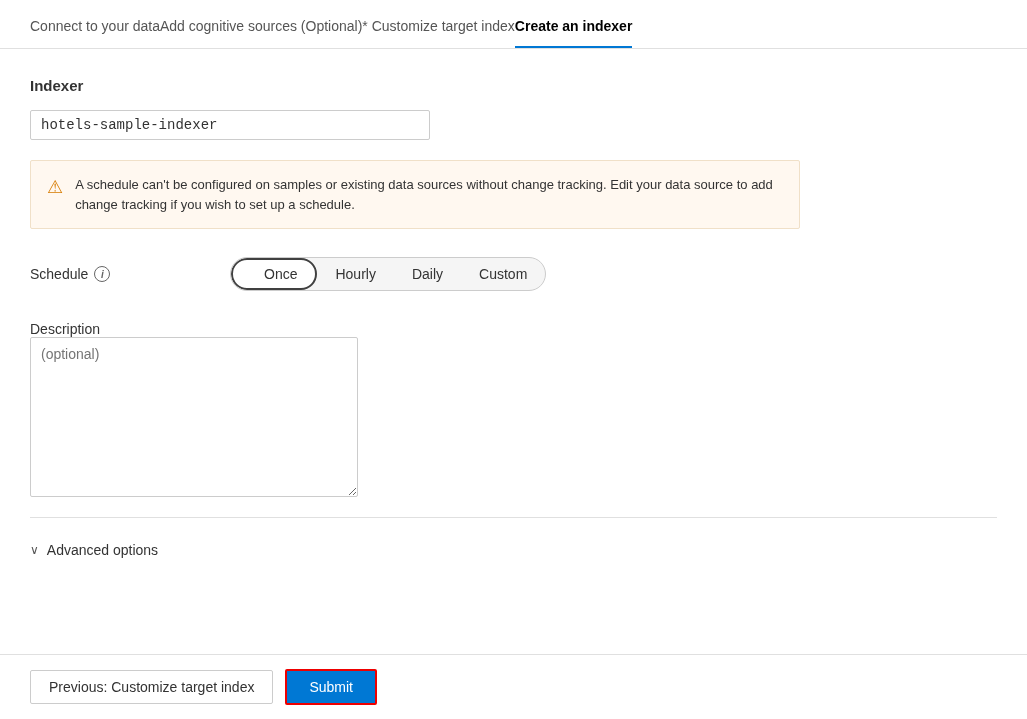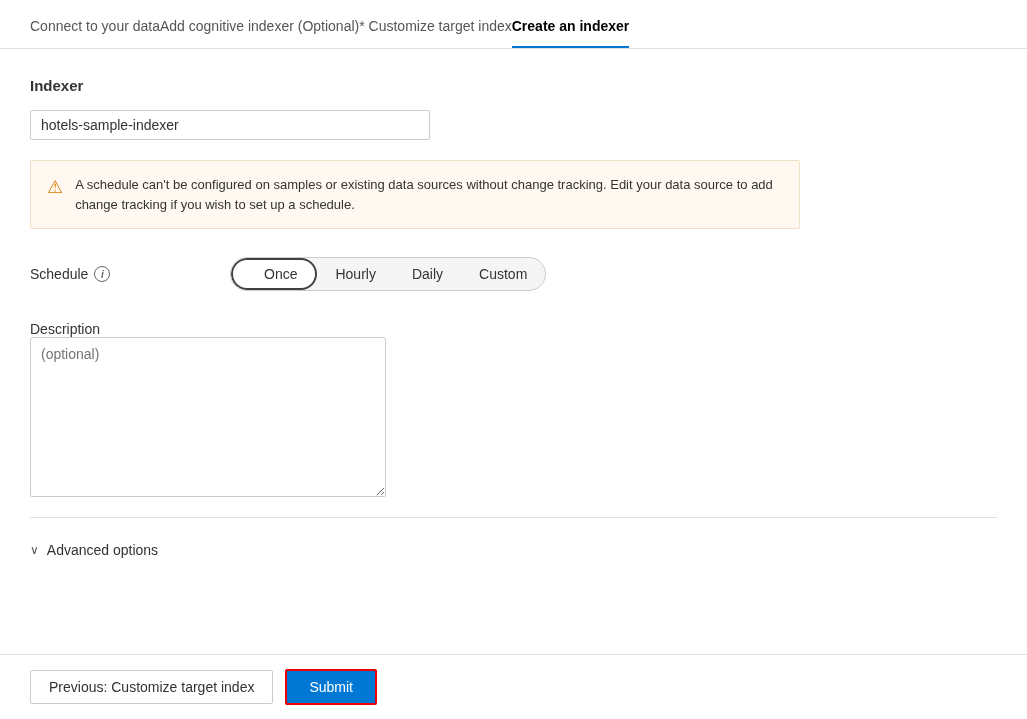--- a/index.html
+++ b/index.html
@@ -62,20 +62,21 @@
       margin-left: 2px;
     }
     .form-input {
       width: 400px;
       padding: 6px 10px;
       border: 1px solid #ccc;
       border-radius: 2px;
       font-size: 14px;
       color: #333;
       outline: none;
+      font-family: Liberation Mono, monospace;
     }
 
     
     .warning-box {
       background-color: #fff8f0;
       border: 1px solid #f0e0c8;
       border-radius: 2px;
       padding: 14px 16px;
       display: flex;
       align-items: flex-start;
@@ -156,21 +157,21 @@
       margin-bottom: 20px;
       flex-direction: column;
     }
     .desc-label {
       width: 200px;
       font-size: 14px;
       color: #333;
       padding-top: 6px;
     }
     .desc-textarea {
-      width: 356px;
+      width: 328px;
       height: 160px;
       padding: 8px 10px;
       border: 1px solid #ccc;
       border-radius: 2px;
       font-size: 14px;
       color: #999;
       resize: vertical;
       font-family: inherit;
       outline: none;
     }
@@ -228,21 +229,21 @@
       border: 2px solid #e00;
       border-radius: 2px;
       font-weight: 500;
     }
   </style>
 </head>
 <body>
 
 <div class="top-nav">
   <div class="nav-tab">Connect to your data</div>
-  <div class="nav-tab">Add cognitive indexer (Optional)</div>
+  <div class="nav-tab">Add cognitive sources (Optional)</div>
   <div class="nav-tab">* Customize target index</div>
   <div class="nav-tab active">Create an indexer</div>
 </div>
 
 <div class="main-content">
 
   <div class="section-title">Indexer</div>
 
   <div class="form-row">
     <input class="form-input" type="text" value="hotels-sample-indexer" style="">

